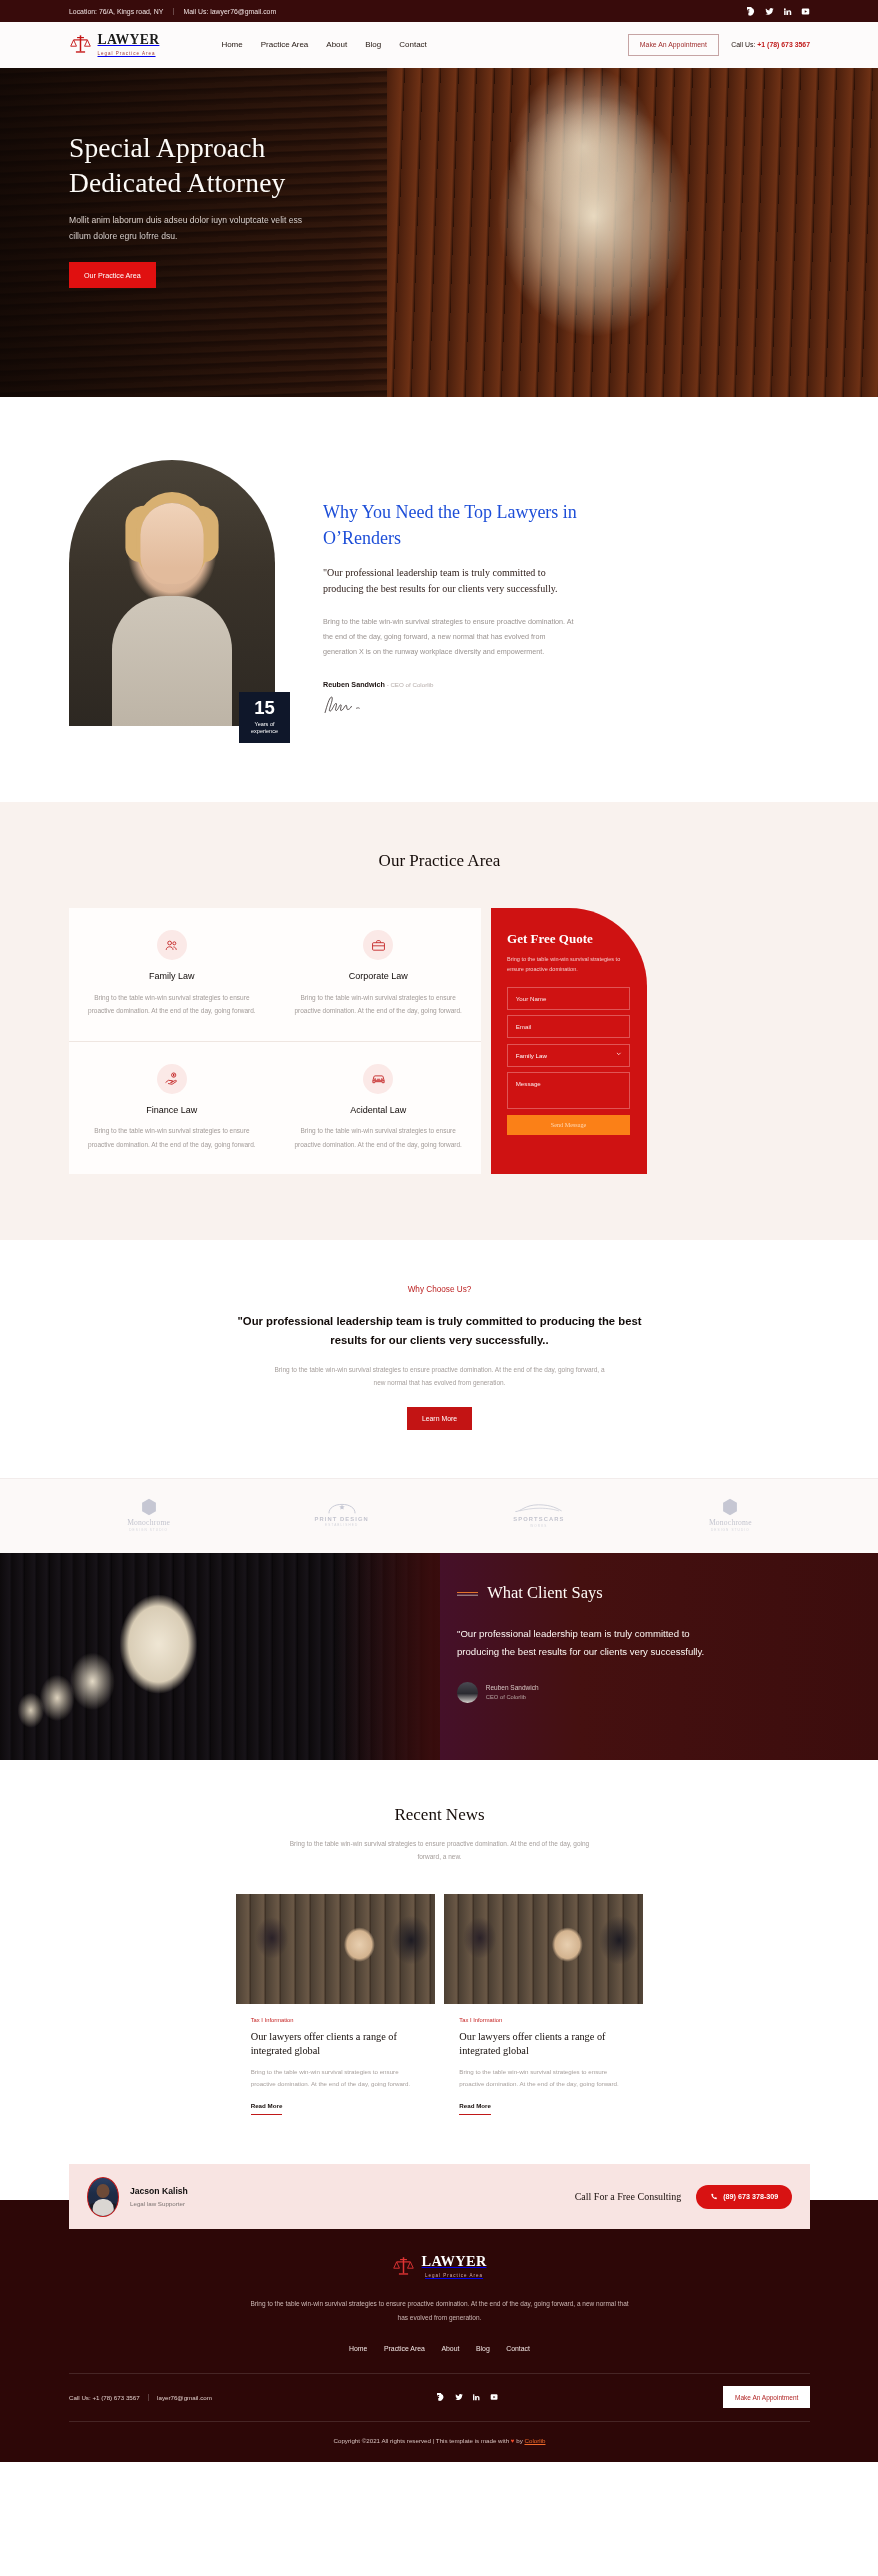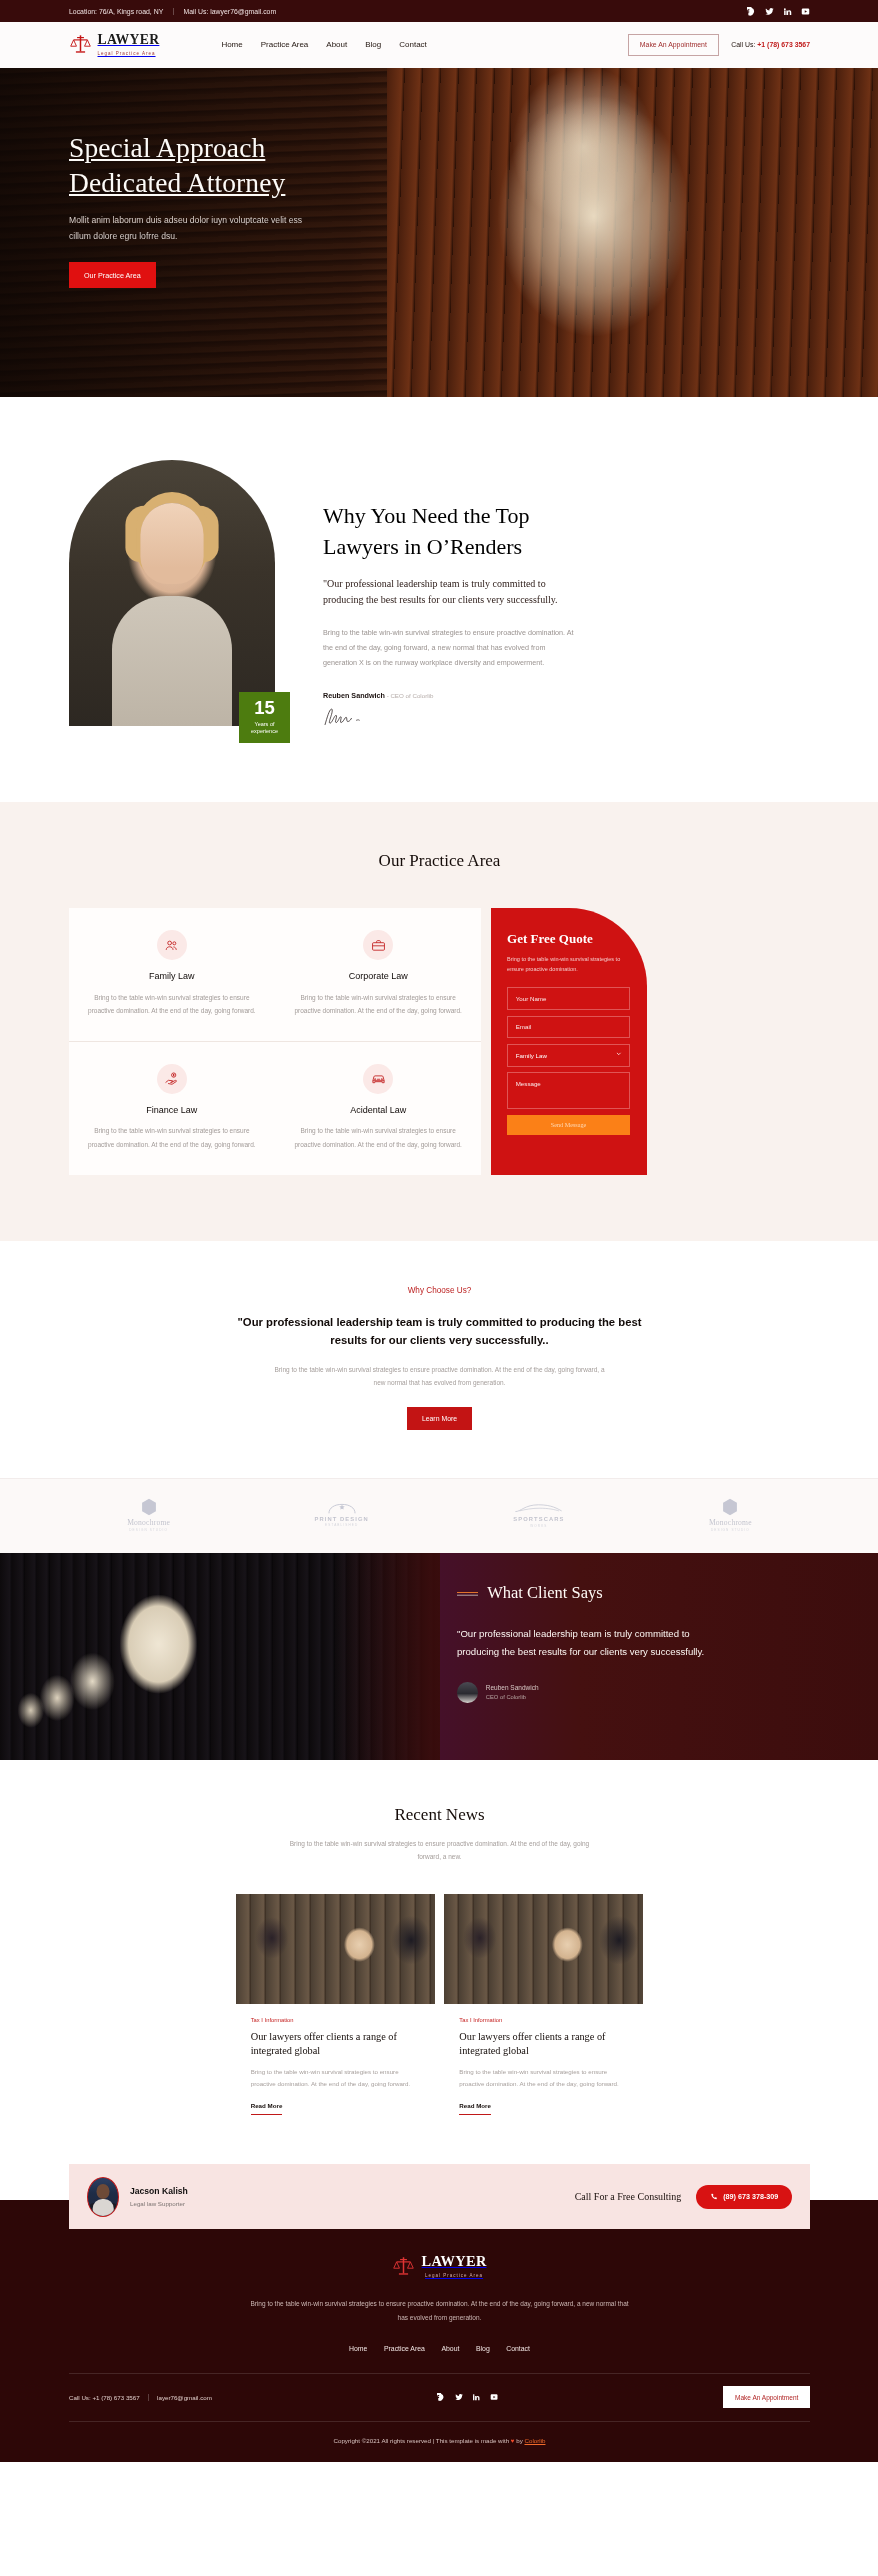--- a/index.html
+++ b/index.html
@@ -88,21 +88,20 @@
     background:
       radial-gradient(ellipse 137px 172px at 42% 45%, rgba(238,225,200,.95) 0%, rgba(220,200,170,.5) 45%, rgba(0,0,0,0) 70%),
       radial-gradient(ellipse 110px 124px at 40% 24%, rgba(245,235,215,.8) 0%, rgba(0,0,0,0) 65%),
       repeating-linear-gradient(92deg, #4a1f0d 0px, #6e3115 15px, #2a1006 18px);
   }
   .hero .wrap { position: relative; z-index: 2; padding-top: 63px; }
   .hero h1 {
     font-family: "Liberation Serif", serif;
     font-size: 27.5px; line-height: 1.26; color: #fdfbf8; font-weight: 400;
     letter-spacing: 0.1px;
-    text-decoration: underline;
   }
   .hero p {
     margin-top: 12.4px; font-size: 8.6px; line-height: 1.85;
     color: #d8cfcb; max-width: 237px;
   }
   .btn-hero {
     margin-top: 18px;
     display: inline-block;
     background: #e01010;
     color: #fff;
@@ -137,33 +136,33 @@
     content: "";
     position: absolute; left: 50%; transform: translateX(-50%);
     top: 43px; width: 63px; height: 81px; z-index: 2;
     border-radius: 32px 32px 27.5px 27.5px;
     background: linear-gradient(180deg, #f0d3ba 0%, #e2bb9c 80%);
     box-shadow: 0 -6.9px 0 4.1px #d8b071, -27.5px -9.6px 0 -12.4px #d8b071, 27.5px -9.6px 0 -12.4px #d8b071;
   }
   .badge-years {
     position: absolute; right: -15px; bottom: -16.5px;
     width: 51px; height: 51px;
-    background: #4d7c0f;
+    background: #0f172a;
     color: #fff;
     display: flex; flex-direction: column;
     align-items: center; justify-content: center;
     text-align: center;
   }
   .badge-years .n { font-size: 18.5px; font-weight: 700; line-height: 1; }
   .badge-years .t { font-size: 5.5px; line-height: 1.35; margin-top: 3.4px; }
 
   .about-body { flex: 1; padding-top: 40px; max-width: 257px; }
   .about-body h2 {
     font-family: "Liberation Serif", serif;
-    font-size: 22px; line-height: 1.42; font-weight: 400; color: #000000;
+    font-size: 18px; line-height: 1.42; font-weight: 400; color: #1d4ed8;
   }
   .about-quote {
     font-family: "Liberation Serif", serif;
     font-size: 10px; line-height: 1.62; color: #2b1a16; margin-top: 13.7px;
   }
   .about-text {
     font-size: 7.2px; line-height: 2.1; color: #9a9390; margin-top: 16.5px;
   }
   .author { margin-top: 20.6px; font-size: 7.2px; color: #1c1210; }
   .author b { font-weight: 700; }

